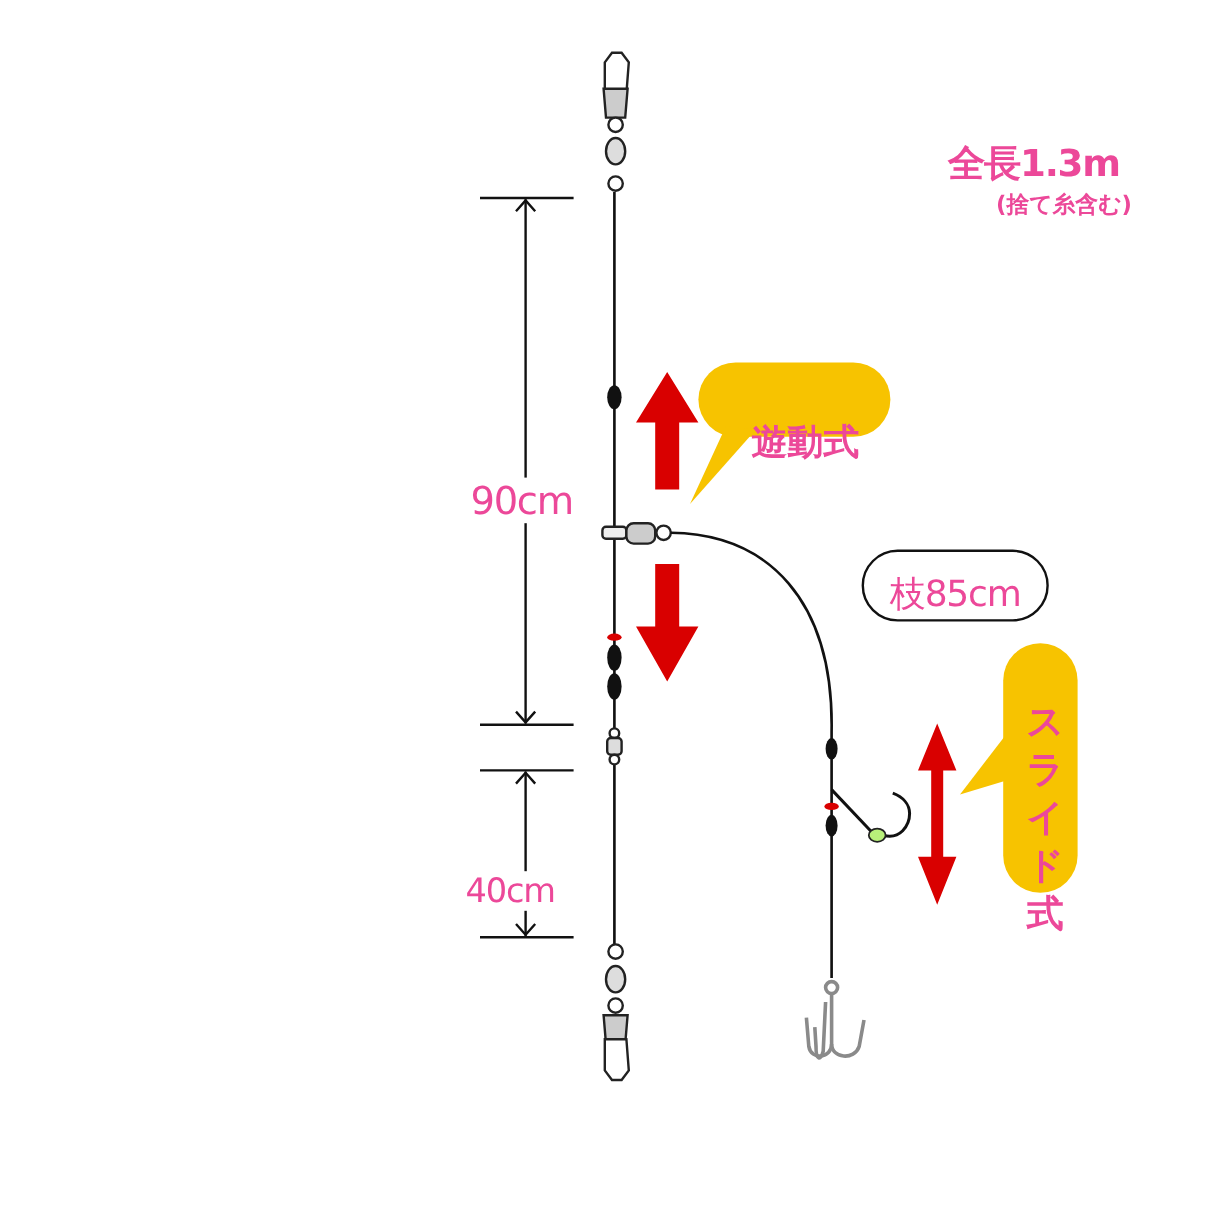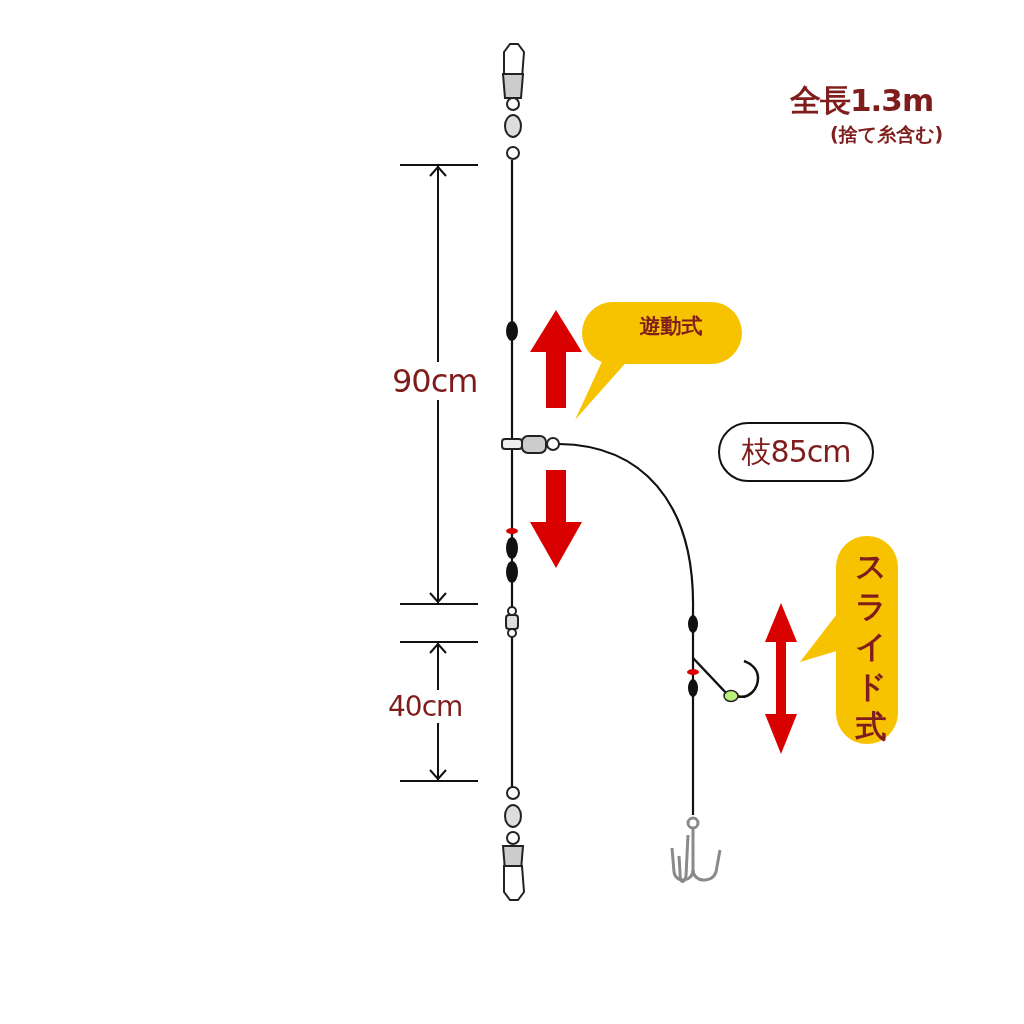--- a/index.html
+++ b/index.html
@@ -1,24 +1,24 @@
 <!DOCTYPE html>
 <html><head>
 <meta charset="utf-8">
 <style>
   html, body { margin: 0; padding: 0; background: #ffffff; }
   body { width: 1024px; height: 1024px; position: relative; overflow: hidden; font-family: "DejaVu Sans", sans-serif; }
   svg { position: absolute; left: 0; top: 0; }
-  .lbl { position: absolute; color: #7f1d1d; font-family: "DejaVu Sans", sans-serif; }
+  .lbl { position: absolute; color: #ec4899; font-family: "DejaVu Sans", sans-serif; margin-top: 36px; }
   #title-main { left: 790px; top: 80px; font-size: 31px; font-weight: bold; letter-spacing: -1px; }
   #title-sub { left: 830px; top: 122px; font-size: 19px; font-weight: bold; }
   #dim-90 { left: 392px; top: 362px; font-size: 32px; background: #fff; letter-spacing: -1px; }
   #dim-40 { left: 388px; top: 690px; font-size: 28px; background: #fff; letter-spacing: -1px; }
-  #branch { left: 718px; top: 422px; width: 156px; height: 60px; border: 2.5px solid #111; border-radius: 30px; box-sizing: border-box; display:flex; align-items:center; justify-content:center; font-size: 30px; letter-spacing: -1px; background:#fff; }
-  #bubble1-text { left: 606px; top: 312px; width: 130px; text-align: center; font-size: 21px; font-weight: bold; }
+  #branch { left: 718px; top: 422px; width: 156px; height: 60px; border: 2.5px solid #111; border-radius: 30px; box-sizing: border-box; display:flex; align-items:flex-end; justify-content:center; font-size: 30px; letter-spacing: -1px; background:#fff; }
+  #bubble1-text { left: 606px; top: 312px; width: 130px; text-align: center; font-size: 30px; font-weight: bold; }
   #bubble2-text { left: 844px; top: 546px; width: 54px; text-align: center; font-size: 31px; font-weight: bold; line-height: 40px; }
 </style>
 </head>
 <body>
 
 <svg width="1024" height="1024" viewBox="0 0 1024 1024">
 
   <line x1="512" y1="160" x2="512" y2="790" stroke="#111" stroke-width="2.2"></line>
 
   <g stroke="#222" stroke-width="2" fill="#ddd">

